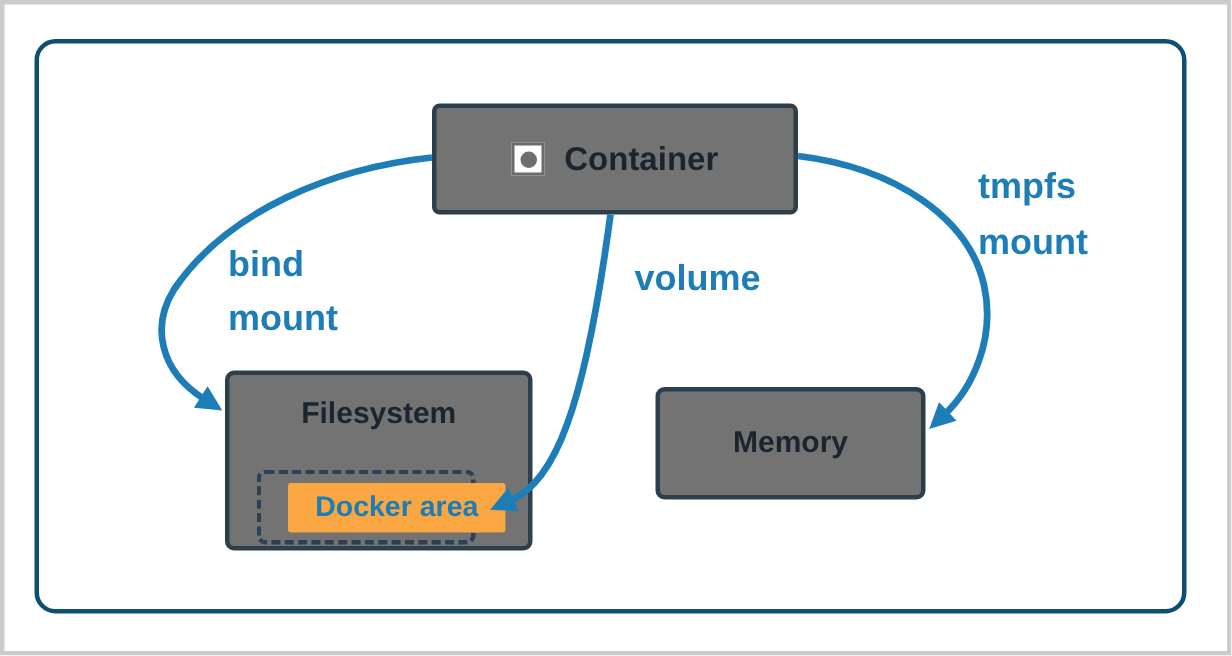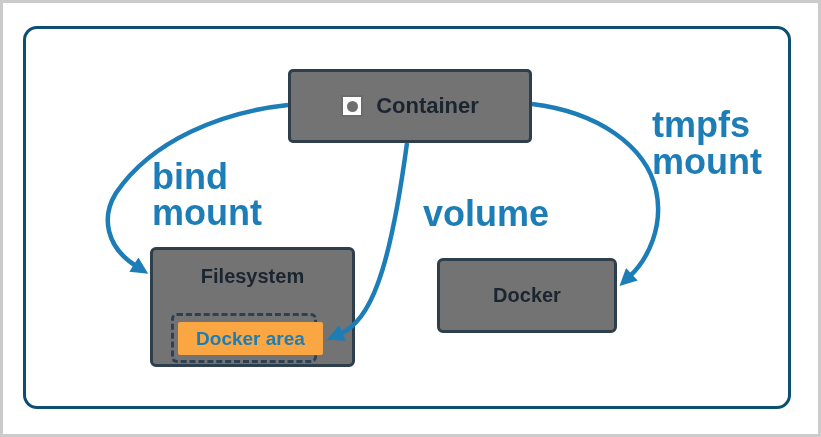--- a/index.html
+++ b/index.html
@@ -99,45 +99,45 @@
     position: absolute;
     left: 171px; top: 313px;
     width: 146px; height: 50px;
     border: 3px dashed #2e4154;
     border-radius: 6px;
     box-sizing: border-box;
     z-index: 2;
   }
   .docker-area {
     position: absolute;
-    left: 178px; top: 322px;
+    left: 192px; top: 322px;
     width: 145px; height: 33px;
     background: #f9a643;
     border-radius: 2px;
     display: flex; align-items: center; justify-content: center;
     z-index: 3;
   }
   .docker-area span {
     color: #1d7db6;
     font-size: 19px;
     font-weight: 700;
   }
 
   
   .edge-label {
     position: absolute;
     color: #1d7db6;
-    font-size: 36px;
+    font-size: 24px;
     font-weight: 600;
     line-height: 36px;
     z-index: 2;
     white-space: nowrap;
   }
   .lbl-bind  { left: 152px; top: 159px; }
-  .lbl-volume{ left: 423px; top: 168px; margin-top: 28px; }
+  .lbl-volume{ left: 423px; top: 168px; }
   .lbl-tmpfs { left: 652px; top: 106px; line-height: 37px; }
 
   
   .arrows {
     position: absolute;
     left: 0; top: 0;
     width: 821px; height: 437px;
     z-index: 5;
     pointer-events: none;
   }
@@ -160,21 +160,21 @@
   <div class="node filesystem-box">
     <span class="node-label">Filesystem</span>
   </div>
 
   <div class="docker-dashed"></div>
   <div class="docker-area">
     <span>Docker area</span>
   </div>
 
   <div class="node memory-box">
-    <span class="node-label">Docker</span>
+    <span class="node-label">Memory</span>
   </div>
 
   <div class="edge-label lbl-bind">
     <div>bind</div>
     <div>mount</div>
   </div>
 
   <div class="edge-label lbl-volume">volume</div>
 
   <div class="edge-label lbl-tmpfs">

